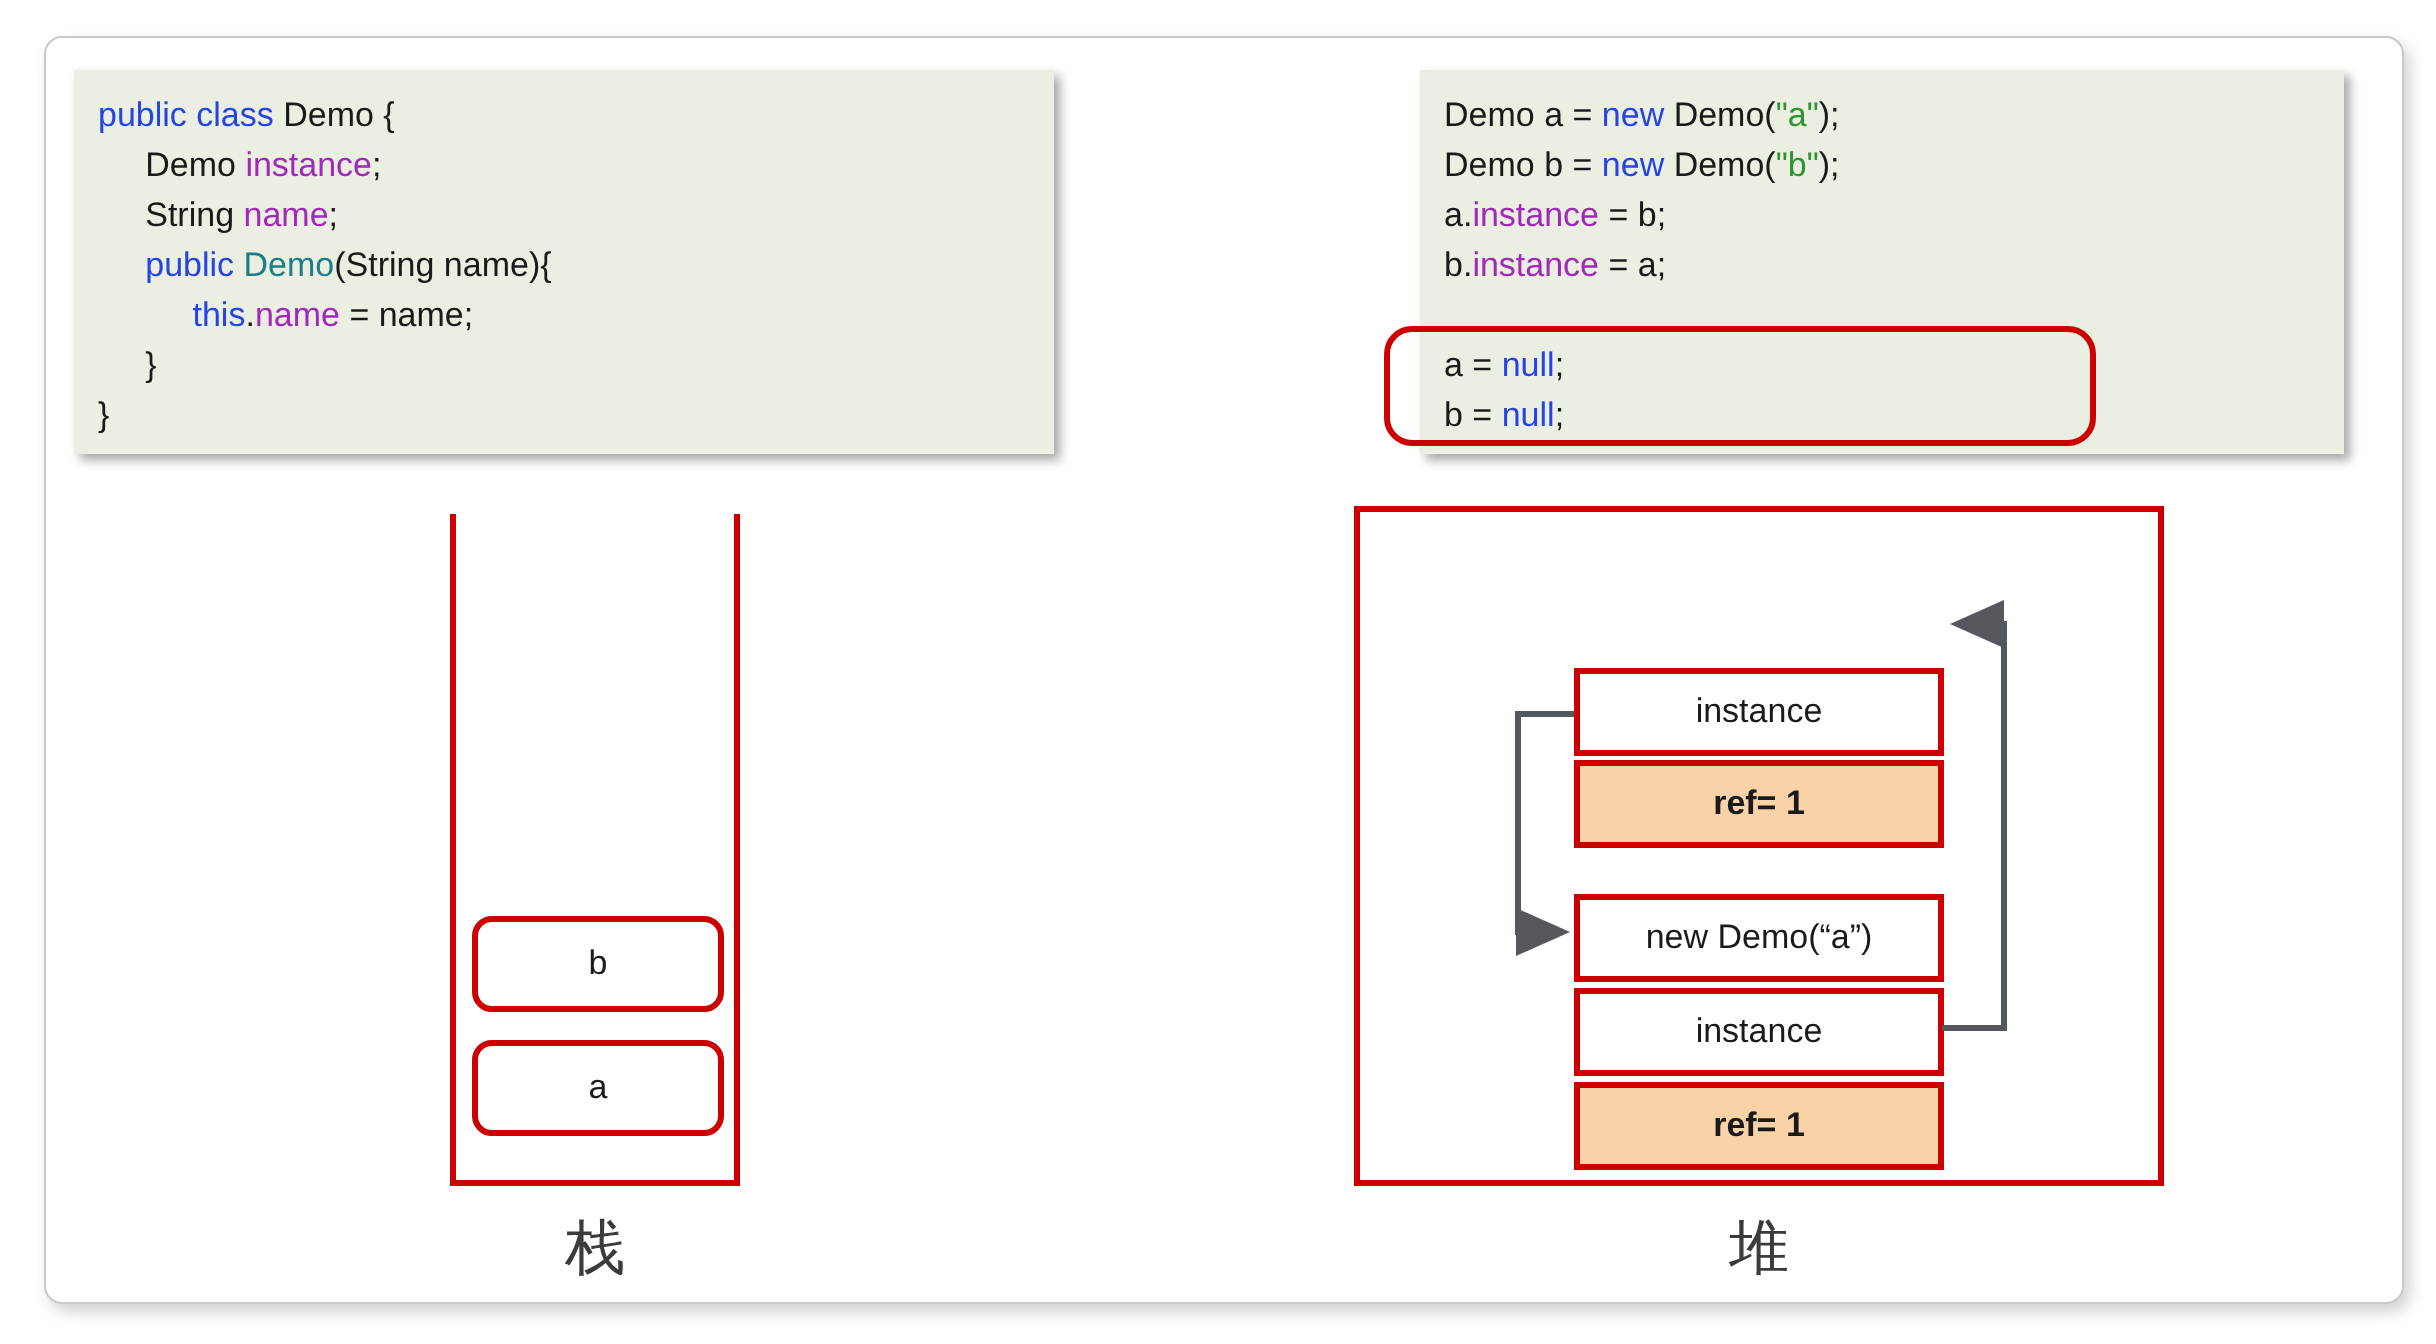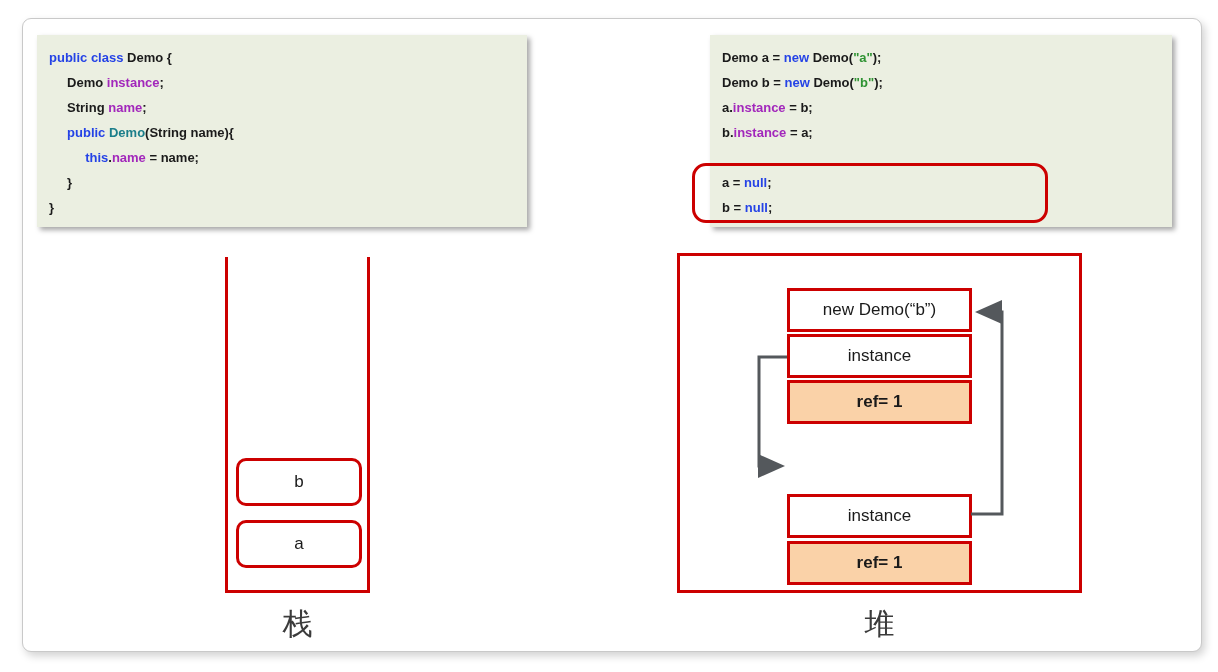--- a/index.html
+++ b/index.html
@@ -11,22 +11,22 @@
   html,body{width:1218px;height:672px;background:#ffffff;
     font-family:"Liberation Sans","DejaVu Sans",sans-serif;}
   .canvas{position:relative;width:1218px;height:672px;overflow:hidden;}
 
   .page-frame{position:absolute;left:22px;top:18px;width:1180px;height:634px;
     background:#fff;border:1px solid var(--c-frame);border-radius:9px;
     box-shadow:3px 4px 8px rgba(0,0,0,0.18);}
 
   .code-block{position:absolute;background:var(--c-codebg);
     box-shadow:3px 3px 5px rgba(0,0,0,0.35);
-    padding:10px 12px;font-size:13px;line-height:25px;color:var(--c-pl);
-    white-space:pre;font-weight:bold;}
+    padding:10px 12px;font-size:17px;line-height:25px;color:var(--c-pl);
+    white-space:pre;}
   .code-left{left:37px;top:35px;width:490px;height:192px;}
   .code-right{left:710px;top:35px;width:462px;height:192px;}
   .code-line{height:25px;}
   .tok-kw{color:var(--c-kw);}
   .tok-fld{color:var(--c-fld);}
   .tok-str{color:var(--c-str);}
   .tok-typ{color:var(--c-typ);}
   .tok-pl{color:var(--c-pl);}
 
   .null-highlight{position:absolute;left:692px;top:163px;width:356px;height:60px;
@@ -77,30 +77,30 @@
   <div class="stack-slot slot-b">
     <span>b</span>
   </div>
   <div class="stack-slot slot-a">
     <span>a</span>
   </div>
   <div class="region-label label-stack">栈</div>
 
   <div class="heap-outer"></div>
 
-  <div class="heap-row ob-r1">
-    <span>new Demo(“b”)</span>
-  </div>
   <div class="heap-row ob-r2">
     <span>instance</span>
   </div>
   <div class="heap-row ref ob-r3">
     <span>ref= 1</span>
   </div>
 
+  <div class="heap-row oa-r1">
+    <span>new Demo(“a”)</span>
+  </div>
   <div class="heap-row oa-r2">
     <span>instance</span>
   </div>
   <div class="heap-row ref oa-r3">
     <span>ref= 1</span>
   </div>
 
   <div class="region-label label-heap">堆</div>
 
   <svg class="arrows-svg" viewBox="0 0 1218 672">

